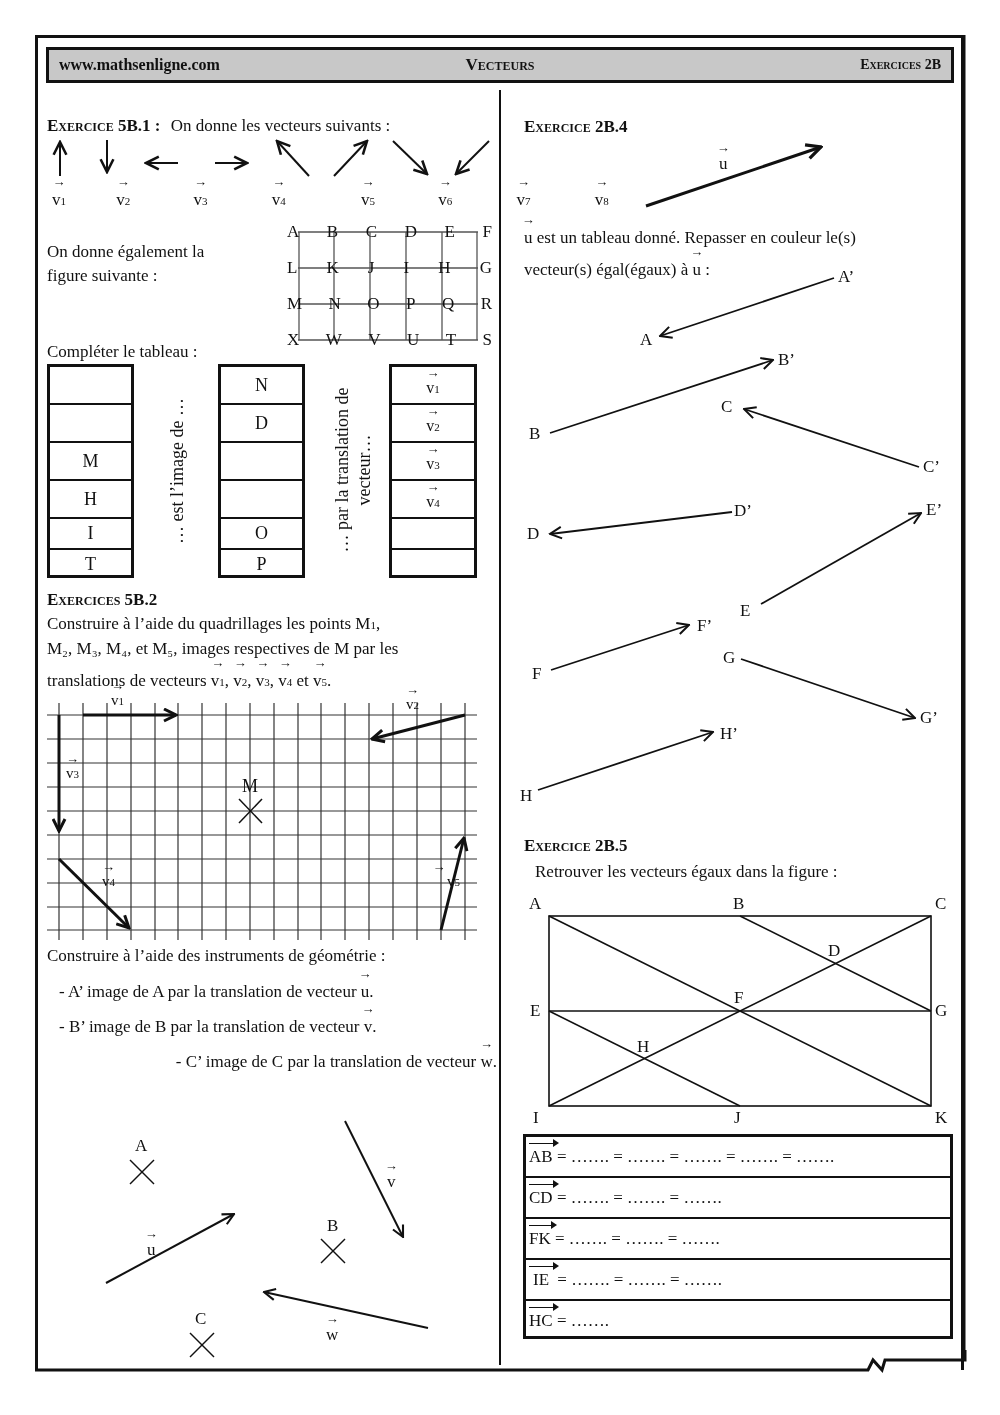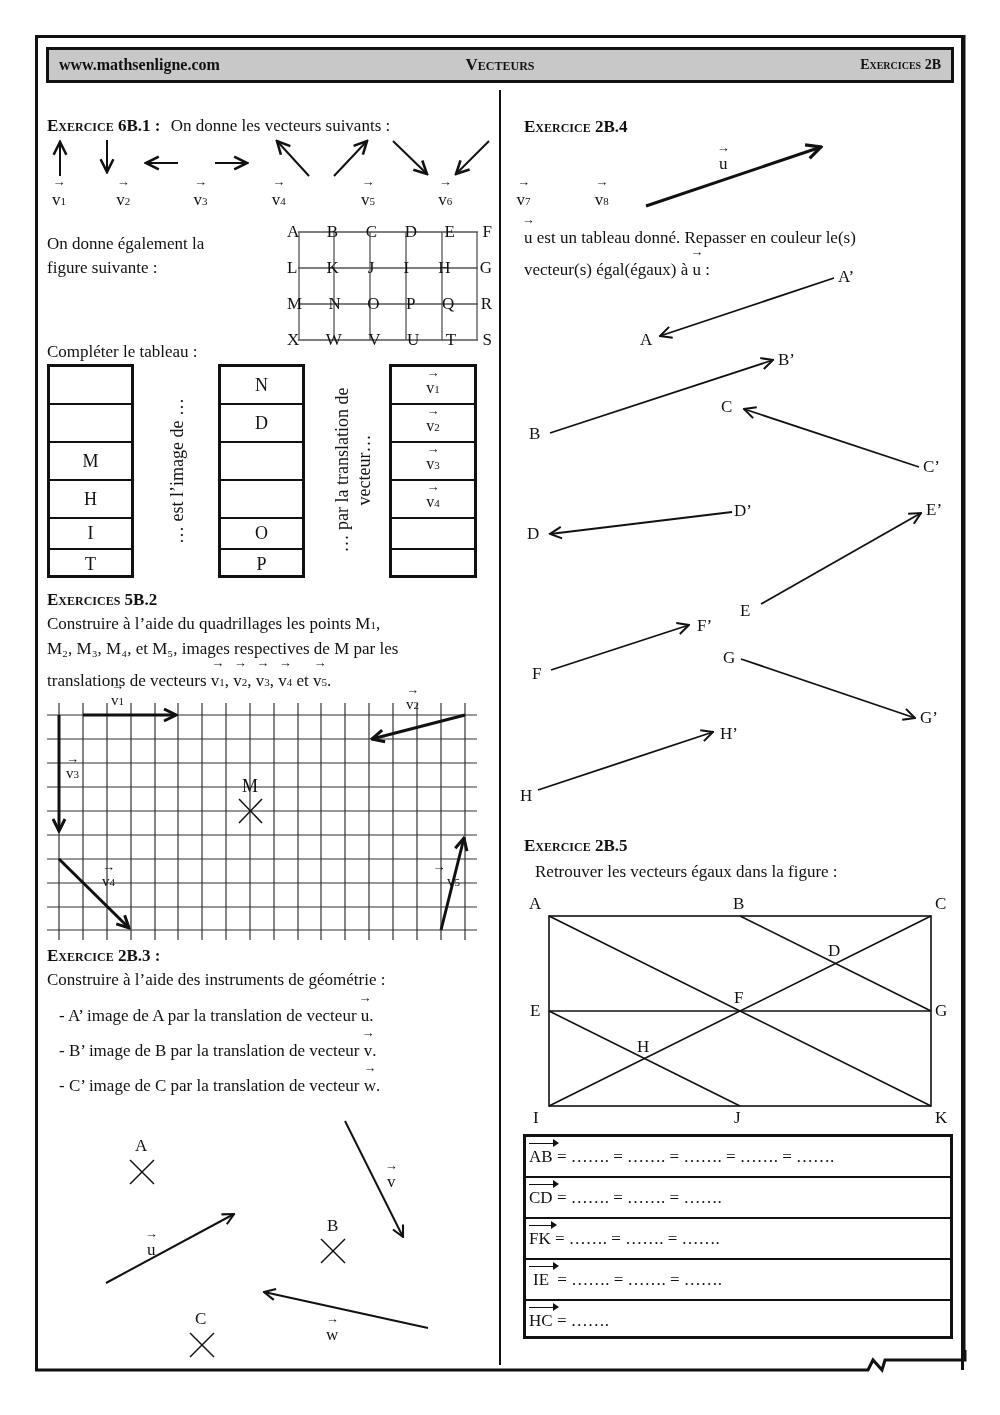--- a/index.html
+++ b/index.html
@@ -46,21 +46,21 @@
 
 <div class="header">
   <span class="site">www.mathsenligne.com</span>
   <span class="title">Vecteurs</span>
   <span class="ex">Exercices 2B</span>
 </div>
 
 <div class="col-divider"></div>
 
 <div class="abs txt" style="left:47px; top:114px;">
-  <span class="ex-title">Exercice 6B.1 :</span>
+  <span class="ex-title">Exercice 5B.1 :</span>
   <span style="margin-left:6px;">On donne les vecteurs suivants :</span>
 </div>
 
 <svg width="1000" height="220">
   <defs>
     <marker id="ah" viewBox="0 0 10 10" refX="9" refY="5" markerWidth="8" markerHeight="8" orient="auto-start-reverse">
       <path d="M1,1 L9,5 L1,9" fill="none" stroke="#111" stroke-width="1.6"></path>
     </marker>
   </defs>
   <g stroke="#111" stroke-width="2" fill="none" marker-end="url(#ah)">
@@ -78,21 +78,21 @@
   <span class="abs vec" style="left:2px;"><span>v</span><span class="sub">1</span></span>
   <span class="abs vec" style="left:48px;"><span>v</span><span class="sub">2</span></span>
   <span class="abs vec" style="left:107px;"><span>v</span><span class="sub">3</span></span>
   <span class="abs vec" style="left:167px;"><span>v</span><span class="sub">4</span></span>
   <span class="abs vec" style="left:238px;"><span>v</span><span class="sub">5</span></span>
   <span class="abs vec" style="left:297px;"><span>v</span><span class="sub">6</span></span>
   <span class="abs vec" style="left:357px;"><span>v</span><span class="sub">7</span></span>
   <span class="abs vec" style="left:417px;"><span>v</span><span class="sub">8</span></span>
 </div>
 
-<div class="abs txt" style="left:47px; top:232px;">
+<div class="abs txt" style="left:47px; top:240px;">
   <div>On donne également la</div>
   <div>figure suivante :</div>
 </div>
 
 <svg width="1000" height="400">
   <g stroke="#555" stroke-width="1.3">
     <line x1="298" y1="232" x2="478" y2="232"></line>
     <line x1="298" y1="268" x2="478" y2="268"></line>
     <line x1="298" y1="304" x2="478" y2="304"></line>
     <line x1="298" y1="340" x2="478" y2="340"></line>
@@ -244,25 +244,24 @@
   </g>
 </svg>
 <div class="lbl" style="left:242px; top:776px; font-size:18px;">M</div>
 <span class="lbl vec" style="left:111px; top:692px; font-size:15px;"><span>v</span><span class="sub">1</span></span>
 <span class="lbl vec" style="left:406px; top:696px; font-size:15px;"><span>v</span><span class="sub">2</span></span>
 <span class="lbl vec" style="left:66px; top:765px; font-size:15px;"><span>v</span><span class="sub">3</span></span>
 <span class="lbl vec" style="left:102px; top:873px; font-size:15px;"><span>v</span><span class="sub">4</span></span>
 <span class="lbl vec" style="left:418px; top:873px; font-size:15px;padding-left:29px;"><span>v</span><span class="sub">5</span></span>
 
 <div class="abs txt" style="left:47px; top:944px; width:450px;">
-  <div class="ex-title">Exercice 2B.3 :</div>
   <div>Construire à l’aide des instruments de géométrie :</div>
   <div style="margin-left:12px; margin-top:12px;"><span>- A’ image de A par la translation de vecteur </span><span class="vec">u</span>.</div>
   <div style="margin-left:12px; margin-top:11px;"><span>- B’ image de B par la translation de vecteur </span><span class="vec">v</span>.</div>
-  <div style="margin-left:12px; margin-top:11px;"><span>- C’ image de C par la translation de vecteur </span><span class="vec">w</span>.</div>
+  <div style="margin-left:12px; margin-top:11px;text-align:right;"><span>- C’ image de C par la translation de vecteur </span><span class="vec">w</span>.</div>
 </div>
 
 <svg width="1000" height="1415">
   <defs>
     <marker id="ah3" viewBox="0 0 10 10" refX="9" refY="5" markerWidth="7" markerHeight="7" orient="auto">
       <path d="M1,1 L9,5 L1,9" fill="none" stroke="#111" stroke-width="1.5"></path>
     </marker>
   </defs>
   <g stroke="#111" stroke-width="1.5">
     <line x1="130" y1="1160" x2="154" y2="1184"></line>

